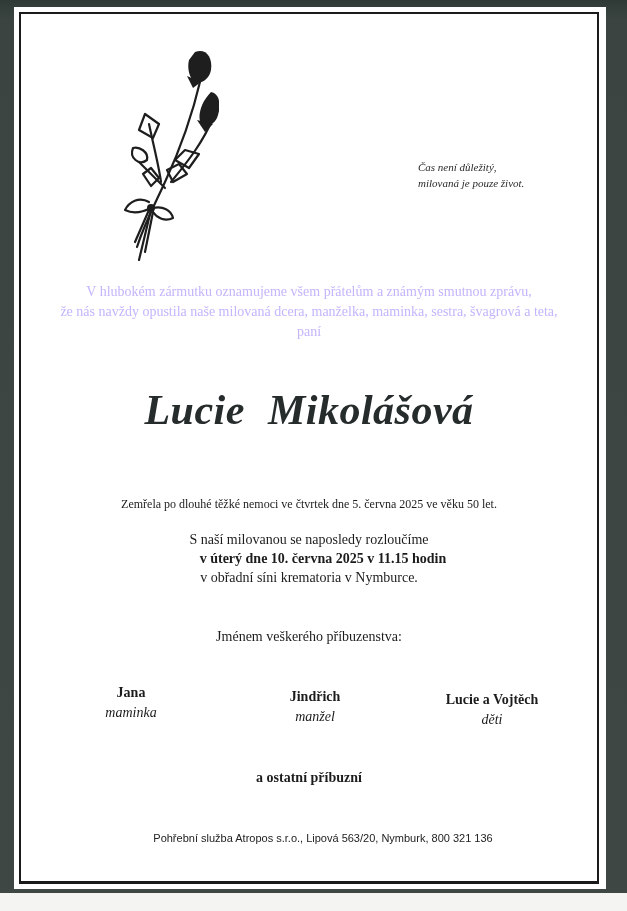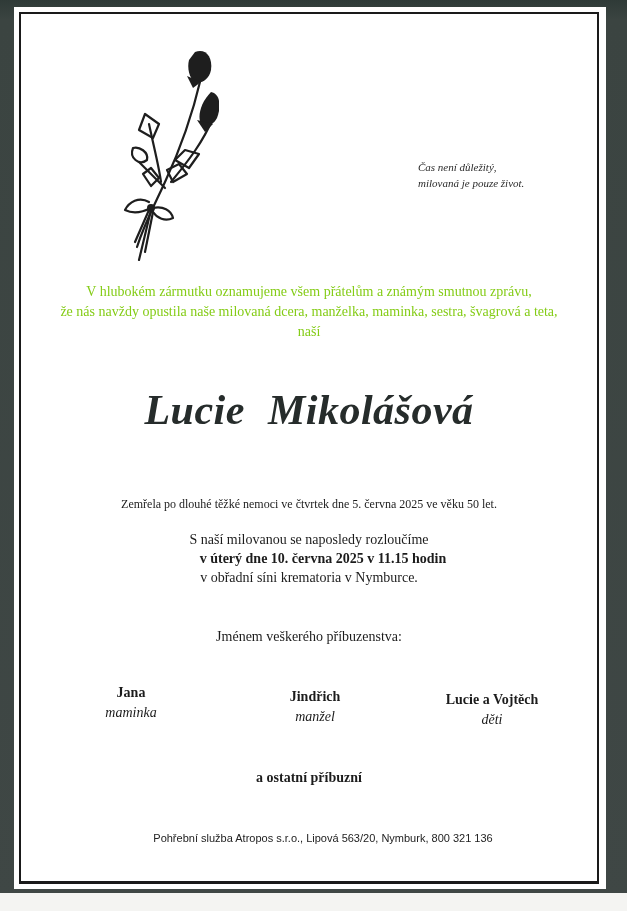--- a/index.html
+++ b/index.html
@@ -83,21 +83,21 @@
       position: absolute;
       left: 0;
       width: 576px;
       text-align: center;
     }
 
     .intro {
       top: 268px;
       font-size: 14px;
       line-height: 20px;
-      color: #84cc16;
+      color: #c4b5fd;
     }
 
     .deceased {
       top: 368px;
       font-size: 42px;
       font-weight: bold;
       font-style: italic;
       color: #262c2b;
       letter-spacing: 0.5px;
       word-spacing: 12px;
@@ -207,21 +207,21 @@
   </svg>
 
   <div class="motto">
     <div>Čas není důležitý,</div>
     <div>milovaná je pouze život.</div>
   </div>
 
   <div class="center-block intro">
     <div>V hlubokém zármutku oznamujeme všem přátelům a známým smutnou zprávu,</div>
     <div>že nás navždy opustila naše milovaná dcera, manželka, maminka, sestra, švagrová a teta,</div>
-    <div>naší</div>
+    <div>paní</div>
   </div>
 
   <div class="center-block deceased">Lucie  Mikolášová</div>
 
   <div class="center-block death">Zemřela po dlouhé těžké nemoci ve čtvrtek dne 5. června 2025 ve věku 50 let.</div>
 
   <div class="center-block ceremony">
     <div>S naší milovanou se naposledy rozloučíme</div>
     <div class="bold">v úterý dne 10. června 2025 v 11.15 hodin</div>
     <div>v obřadní síni krematoria v Nymburce.</div>

